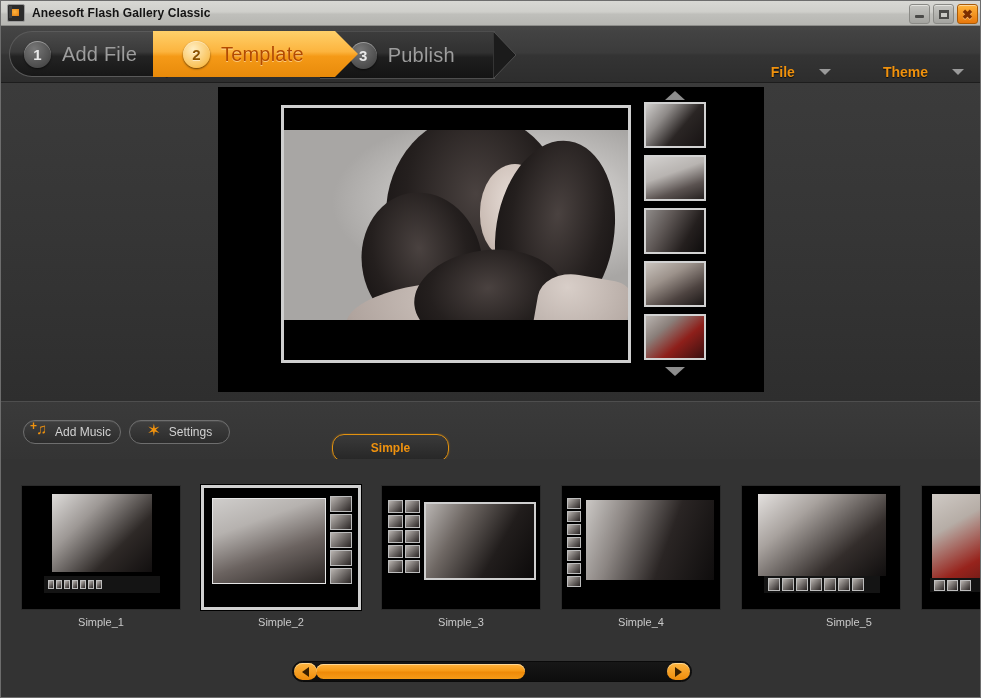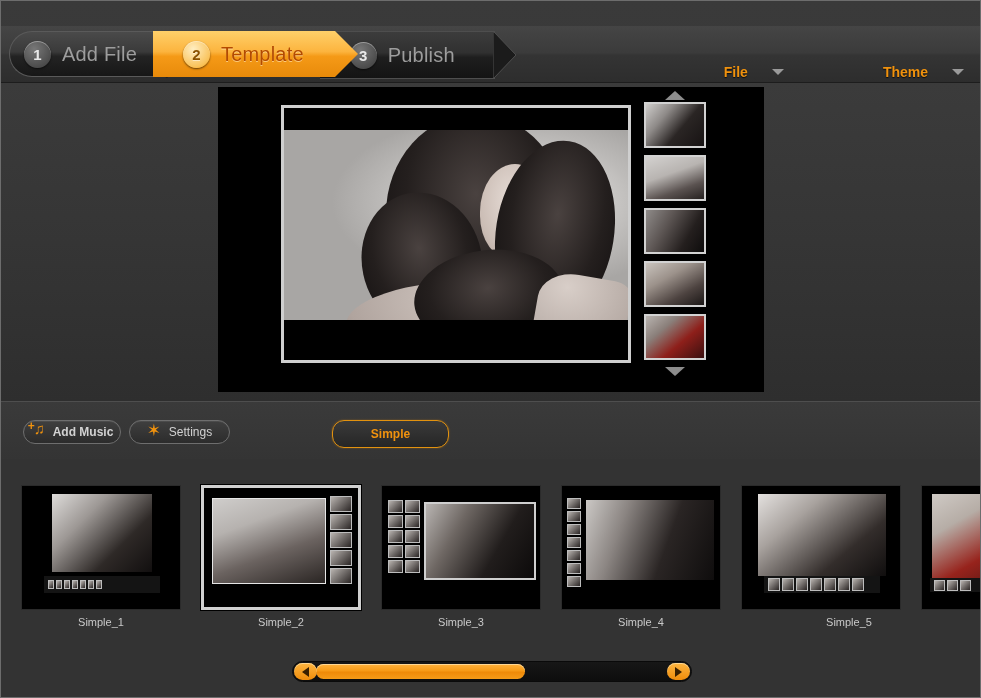--- a/index.html
+++ b/index.html
@@ -97,21 +97,21 @@
     color:#8a5200;text-shadow:0 1px 0 rgba(255,255,255,.5);
   }
   .steplabel{font-size:20px;color:#9d9d9d;white-space:nowrap;letter-spacing:.2px;}
   .steplabel-active{color:#b34a00;text-shadow:0 1px 0 rgba(255,230,180,.65);}
 
   
   .arrowsvg{position:absolute;top:0;height:46px;width:26px;}
 
   
   .menus{position:absolute;right:18px;top:38px;display:flex;align-items:center;gap:0;}
-  .menu{display:flex;align-items:center;cursor:default;margin-left:47px;}
+  .menu{display:flex;align-items:center;cursor:default;}
   .menu .mlabel{
     font-size:14px;color:#f0920e;font-weight:bold;
     text-shadow:0 1px 1px rgba(0,0,0,.75);
   }
   .menu .caret{
     width:0;height:0;border-left:6px solid transparent;border-right:6px solid transparent;
     border-top:6px solid #9a9a9a;margin-left:24px;
   }
   .menu-file{margin-right:52px;}
 
@@ -186,34 +186,34 @@
     border-top:1px solid #4e4e4e;box-sizing:border-box;
   }
   .pillbtn{
     position:absolute;top:18px;height:24px;border-radius:12px;
     border:1px solid #6e6e6e;box-sizing:border-box;
     background:linear-gradient(#3f3f3f,#2c2c2c);
     display:flex;align-items:center;justify-content:center;
     font-size:12px;color:#d2d2d2;cursor:default;
     box-shadow:inset 0 1px 0 rgba(255,255,255,.07);
   }
-  .btn-music{left:22px;width:98px;font-weight:bold;}
+  .btn-music{left:22px;width:98px;}
   .btn-settings{left:128px;width:101px;}
   .ic{width:16px;height:14px;margin-right:6px;position:relative;flex:0 0 auto;}
   .ic-note::before{
     content:"♫";position:absolute;left:3px;top:-5px;font-size:15px;color:#f0920e;
   }
   .ic-note::after{
     content:"+";position:absolute;left:-3px;top:-6px;font-size:12px;color:#f0920e;font-weight:bold;
   }
   .ic-tools::before{
     content:"✶";position:absolute;left:0px;top:-5px;font-size:17px;color:#f0920e;
   }
   .tabbtn{
-    position:absolute;top:18px;height:28px;border-radius:12px;
+    position:absolute;top:32px;height:28px;border-radius:12px;
     border:1px solid #6e6e6e;box-sizing:border-box;
     background:linear-gradient(#3a3a3a,#282828);
     display:flex;align-items:center;justify-content:center;
     font-size:12px;color:#cfcfcf;cursor:default;
   }
   .tab-simple{left:331px;width:117px;border-color:#e2920f;color:#f0920e;font-weight:bold;
     background:linear-gradient(#3a3a3a,#262626);
     box-shadow:0 0 2px rgba(240,146,14,.45);}
   .tab-collage{left:450px;width:117px;}
   .tab-theme{left:567px;width:117px;}
@@ -276,20 +276,35 @@
     position:absolute;left:23px;top:2px;width:209px;height:15px;border-radius:8px;
     background:linear-gradient(#ffb33e 0%,#f79a16 45%,#ef8a08 55%,#f59b18 100%);
     box-shadow:inset 0 1px 0 rgba(255,225,170,.8);
   }
 </style>
 </head>
 <body>
 
 <div id="app">
 
+  <div class="titlebar">
+    <div class="app-icon"></div>
+    <div class="title-text">Aneesoft Flash Gallery Classic</div>
+    <div class="wbtns">
+      <div class="wbtn wb-min">
+          <span></span>
+        </div>
+      <div class="wbtn wb-max">
+          <span></span>
+        </div>
+      <div class="wbtn wb-close">
+          <span>✖</span>
+        </div>
+    </div>
+  </div>
 
   <div class="stepbar">
     <div class="steps">
 
       <div class="step step-1">
         <div class="num">1</div>
         <div class="steplabel">Add File</div>
         <svg class="arrowsvg" style="right:-24px;" viewBox="0 0 26 46" preserveAspectRatio="none">
           <path d="M0,0 L2,0 L25,23 L2,46 L0,46 Z" fill="#1a1a1a"></path>
           <path d="M0,0 L1,0 L24,23 L1,46 L0,46 Z" fill="#3a3a3a" opacity="0.5"></path>

